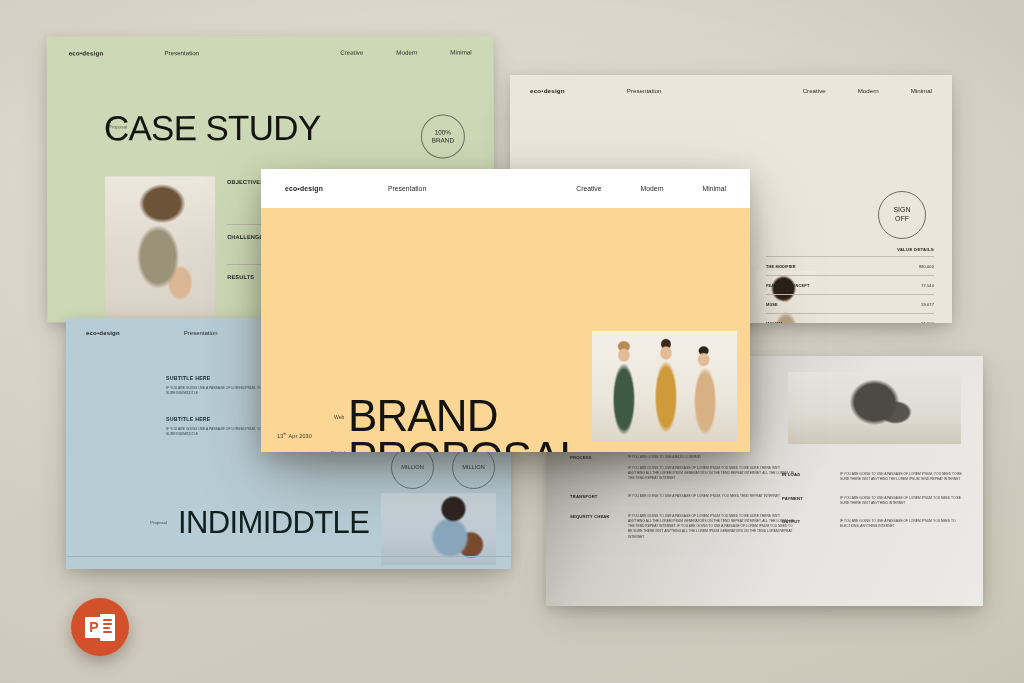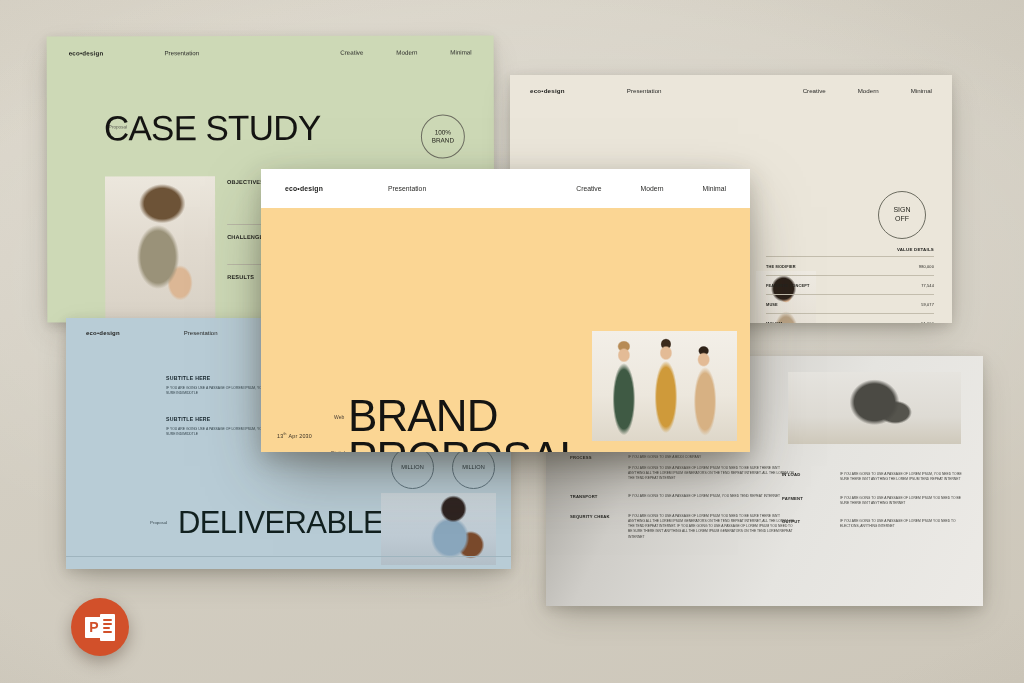--- a/index.html
+++ b/index.html
@@ -280,21 +280,21 @@
       <div class="gh">SUBTITLE HERE</div>
       <div class="gb">IF YOU ARE GOING USE A PASSAGE OF LOREM IPSUM YOU NEED TO BE SURE INDIMIDDTLE</div>
     </div>
   </div>
   <div class="circrow">
     <div class="circ">MILLION</div>
     <div class="circ">MILLION</div>
   </div>
   <div class="eyebrow">Proposal</div>
   <div class="titlewrap">
-    <div class="bigtitle">DELIVERABLE</div>
+    <div class="bigtitle">INDIMIDDTLE</div>
   </div>
   <div class="model ph-img img-woman-chair"></div>
   <div class="baserule"></div>
 </div>
 
 <div class="slide shadow-md" id="slide-process">
   <div class="nav">
     <span>Creative</span>
     <span>Modern</span>
     <span>Minimal</span>

